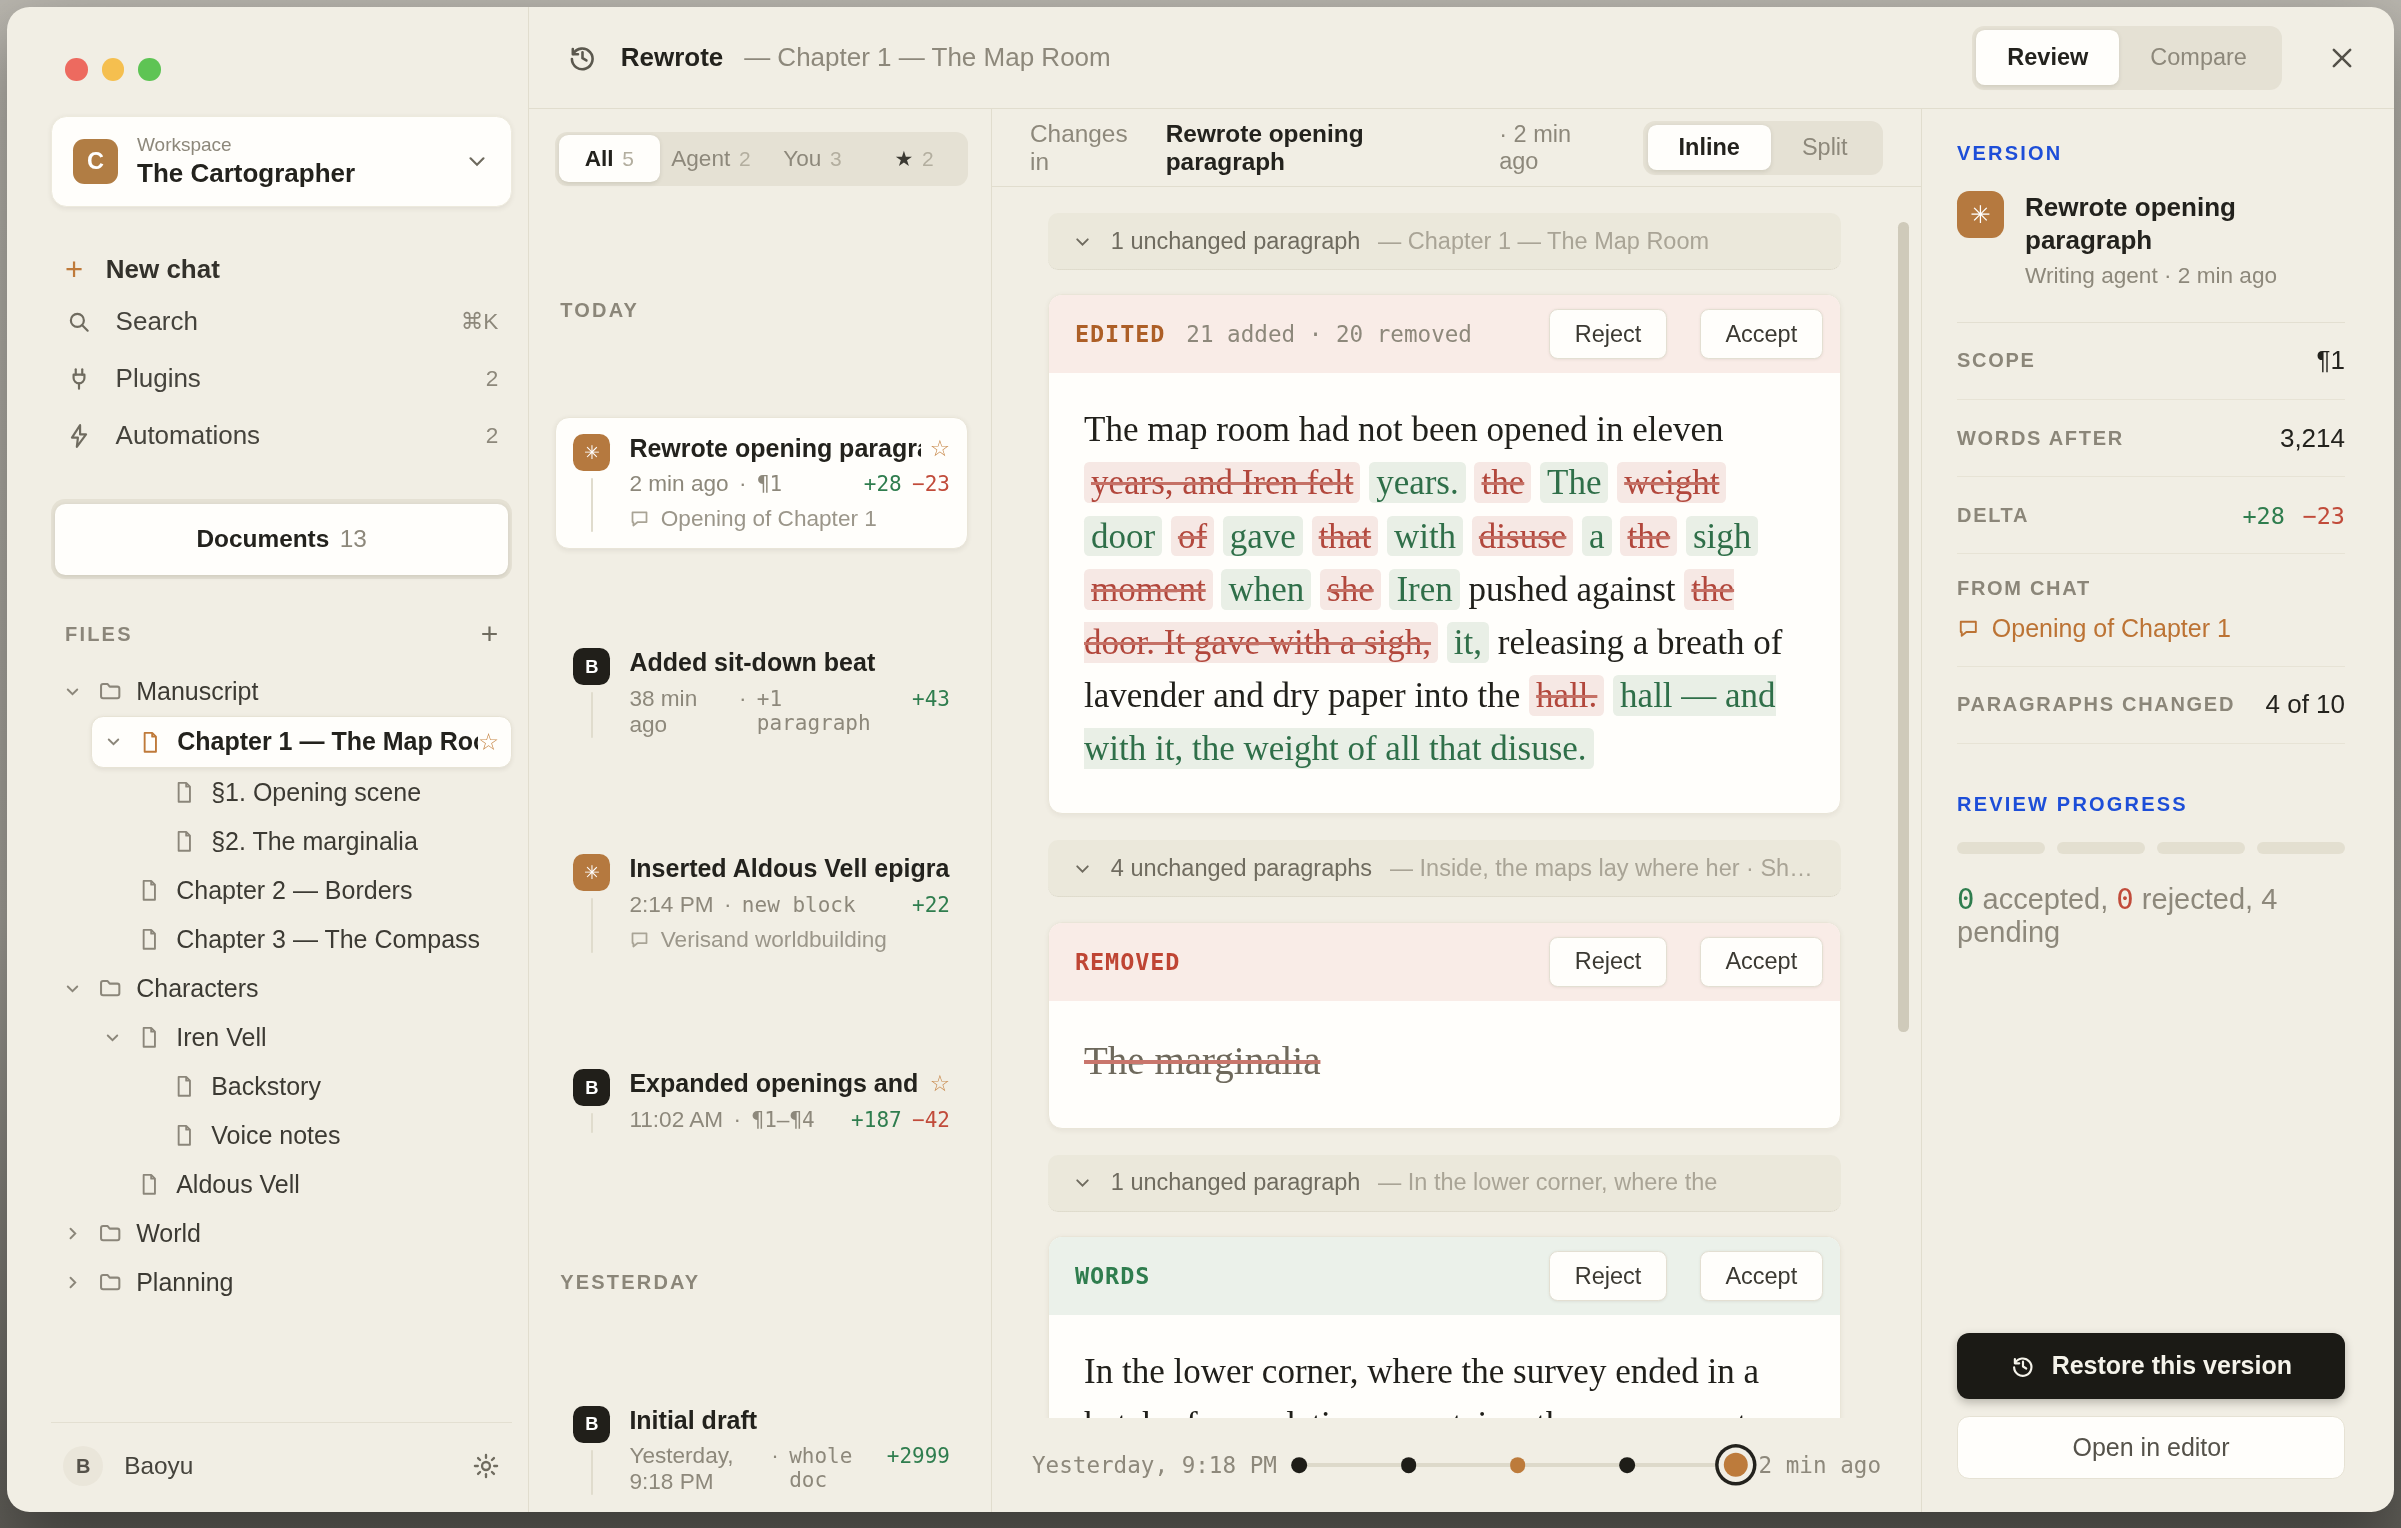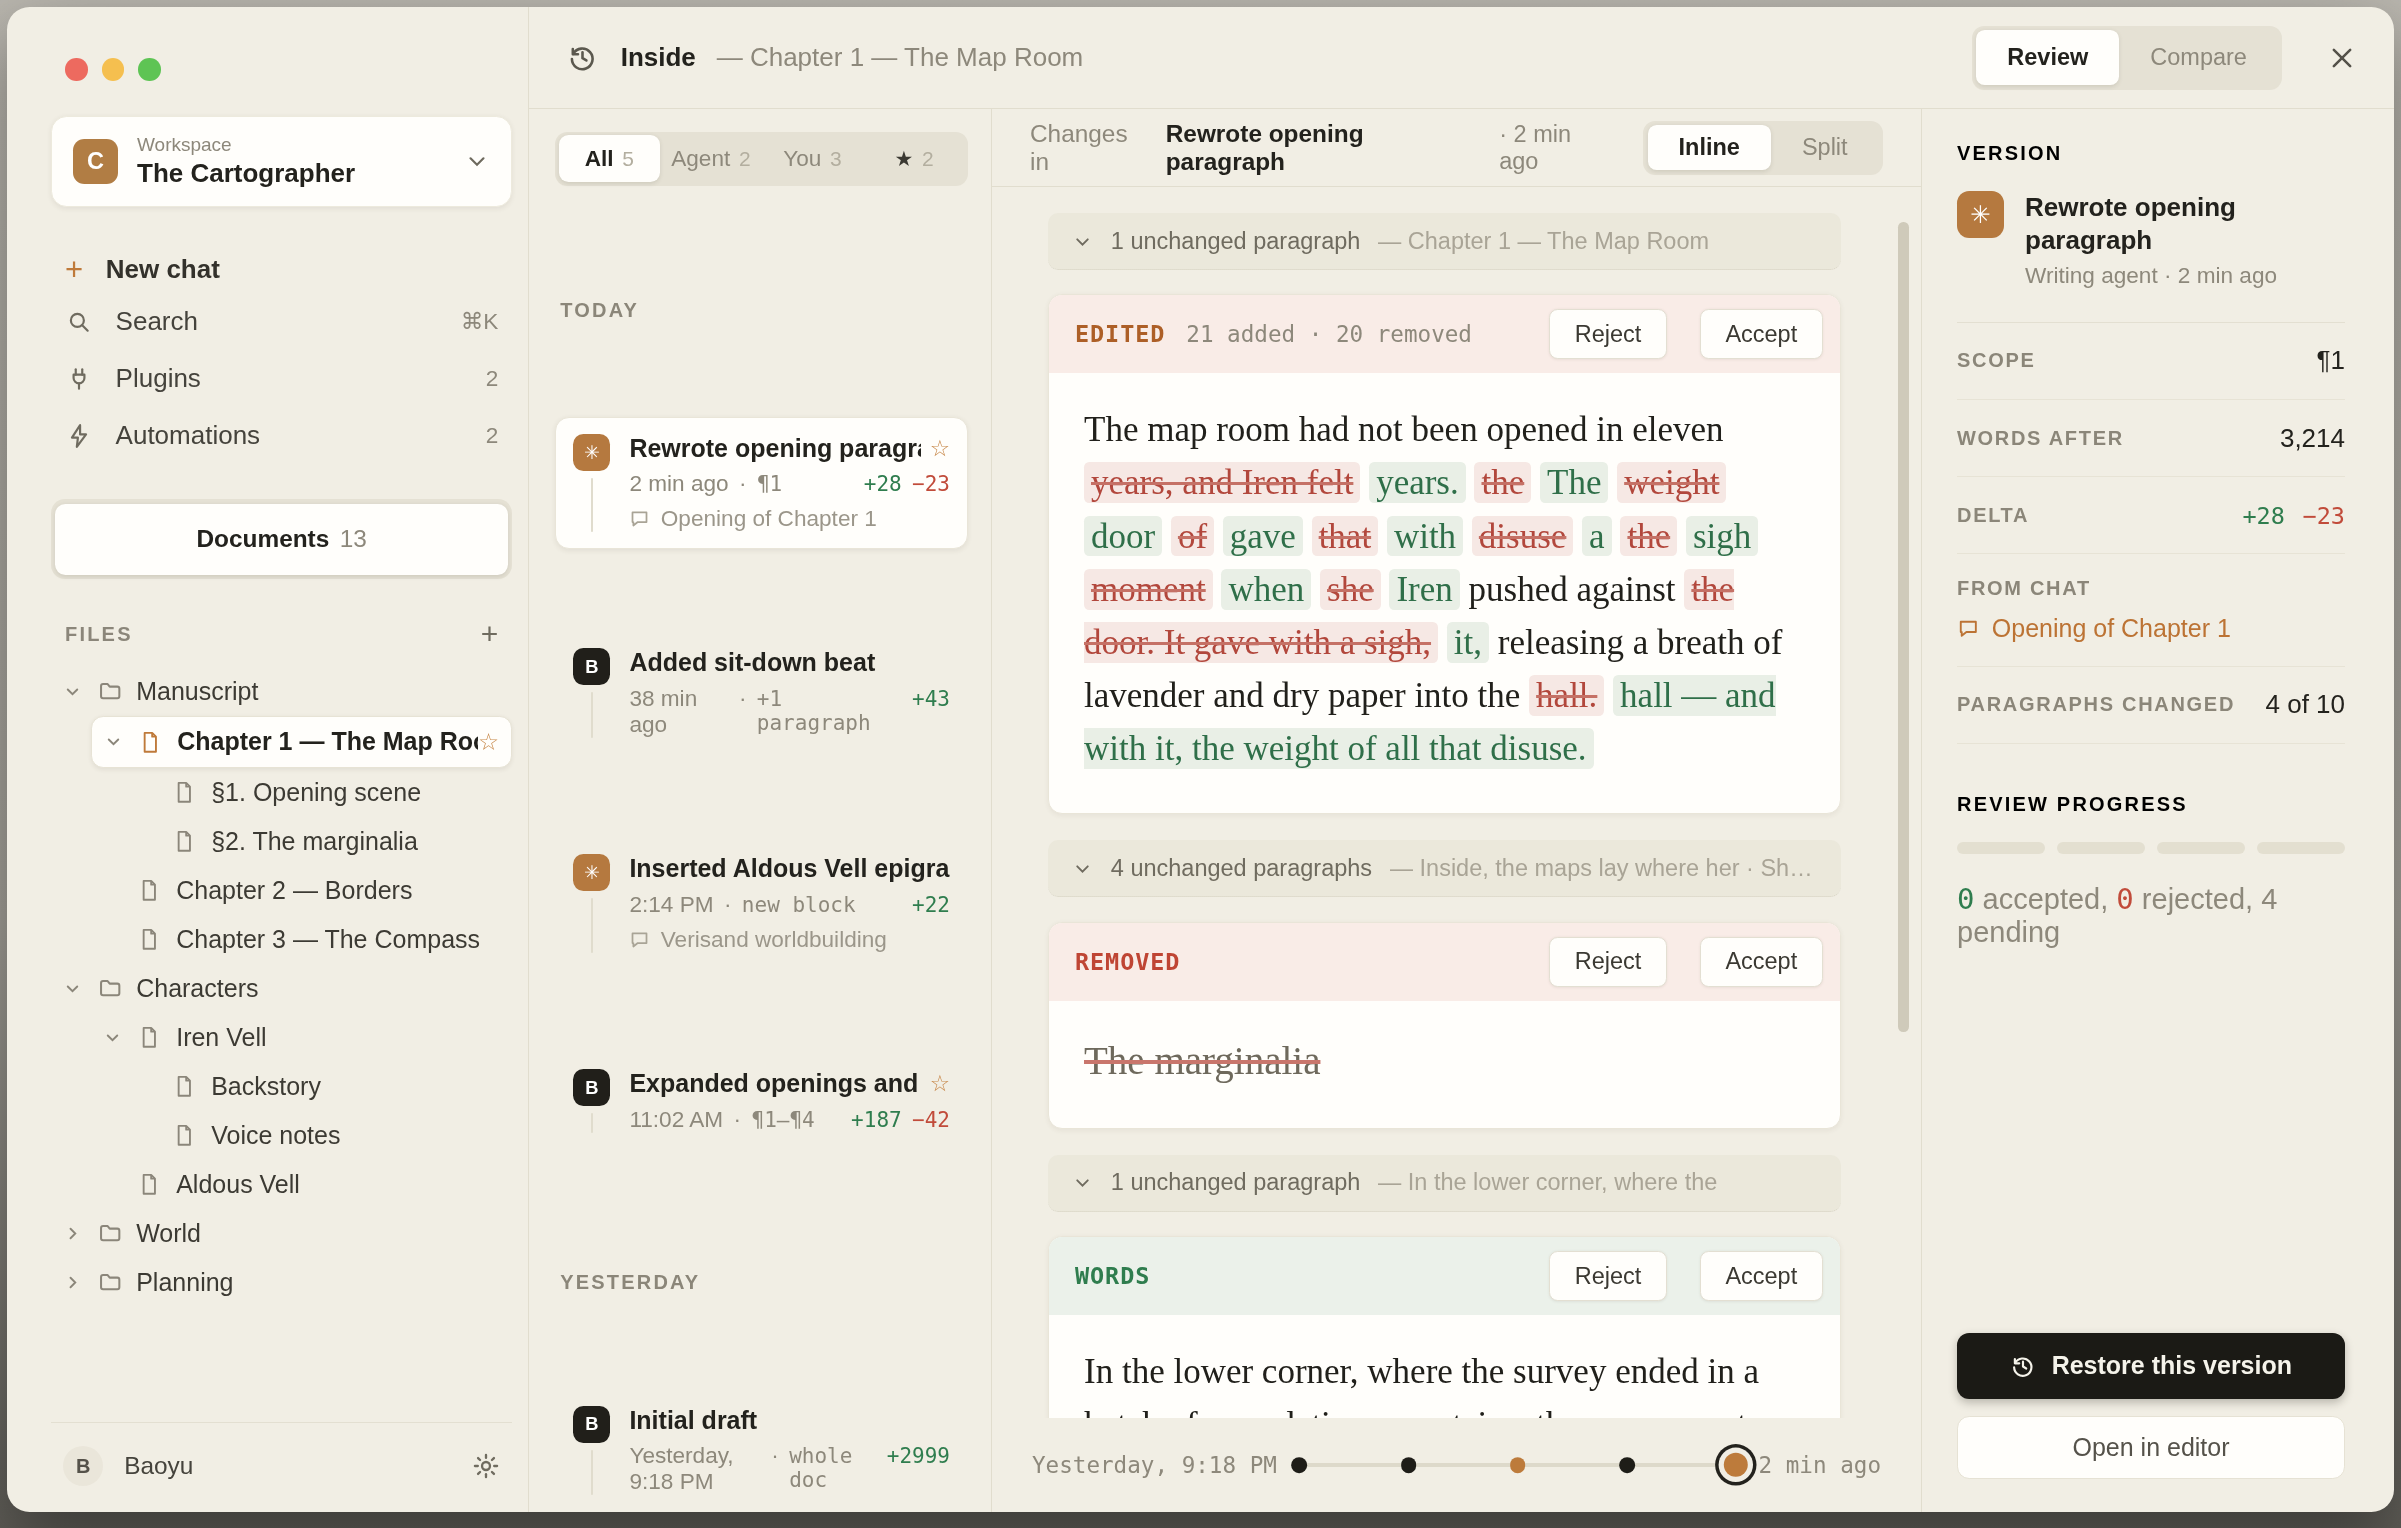--- a/index.html
+++ b/index.html
@@ -150,21 +150,21 @@
 
   .timeline{height:94px;flex:0 0 auto;display:flex;align-items:center;padding:0 40px;}
   .tl-label{font-family:var(--mono);font-size:22.6px;color:var(--mut);white-space:nowrap;}
   .tl-track{flex:1;height:3.5px;background:#ddd9ca;margin:0 22.6px;position:relative;border-radius:1.7px;}
   .tl-dot{position:absolute;top:50%;width:15.7px;height:15.7px;border-radius:50%;background:#1e1d18;transform:translate(-50%,-50%);}
   .tl-dot.orange{background:#bd7b3b;}
   .tl-dot.current{width:24.4px;height:24.4px;background:#bd7b3b;box-shadow:0 0 0 5.2px var(--bg),0 0 0 8.7px #23221d;}
 
   
   .verpanel{width:473px;flex:0 0 auto;border-left:0.9px solid var(--line);display:flex;flex-direction:column;padding:33px 49px 33px 35px;overflow:hidden;}
-  .seclabel{font-size:20px;letter-spacing:2.2px;color:#000000;font-weight:bold;}
+  .seclabel{font-size:20px;letter-spacing:2.2px;color:#1d4ed8;font-weight:bold;}
   .vhead{display:flex;gap:21px;margin-top:26px;align-items:flex-start;}
   .vavatar{width:47px;height:47px;border-radius:12.2px;background:#b5793f;color:#fff;font-size:24.4px;display:flex;align-items:center;justify-content:center;flex:0 0 auto;}
   .vtitle{font-size:26px;font-weight:bold;line-height:1.25;}
   .vby{font-size:22.6px;color:var(--mut);margin-top:7px;}
   .vdivider{height:0.9px;background:#e3dfd1;margin-top:33px;}
   .statrow{display:flex;align-items:center;justify-content:space-between;padding:22.6px 0;border-bottom:0.9px solid var(--hairline);}
   .statlabel{font-size:20px;letter-spacing:1.7px;color:#8b8679;font-weight:bold;}
   .statval{font-size:26px;color:var(--ink);}
   .statval .vadd{font-family:var(--mono);font-size:23.5px;color:var(--green);}
   .statval .vdel{font-family:var(--mono);font-size:23.5px;color:var(--red);margin-left:10.4px;}
@@ -433,21 +433,21 @@
   <div class="main">
 
     <div class="topbar">
       <span class="hicon">
         <svg width="31" height="31" viewBox="0 0 24 24" fill="none" stroke="currentColor" stroke-width="2" stroke-linecap="round" stroke-linejoin="round">
             <path d="M4.5 5.5v4h4"></path>
             <path d="M4.8 9.2a8 8 0 1 1-1 4"></path>
             <path d="M12 8v4.5l3 1.8"></path>
           </svg>
       </span>
-      <span class="toptitle">Inside</span>
+      <span class="toptitle">Rewrote</span>
       <span class="topsub">— Chapter 1 — The Map Room</span>
       <span class="topspace"></span>
       <div class="seg">
         <div class="segbtn active">Review</div>
         <div class="segbtn">Compare</div>
       </div>
       <span class="closex">
         <svg width="28" height="28" viewBox="0 0 24 24" fill="none" stroke="currentColor" stroke-width="2.2" stroke-linecap="round">
             <line x1="5" y1="5" x2="19" y2="19"></line>
             <line x1="19" y1="5" x2="5" y2="19"></line>

